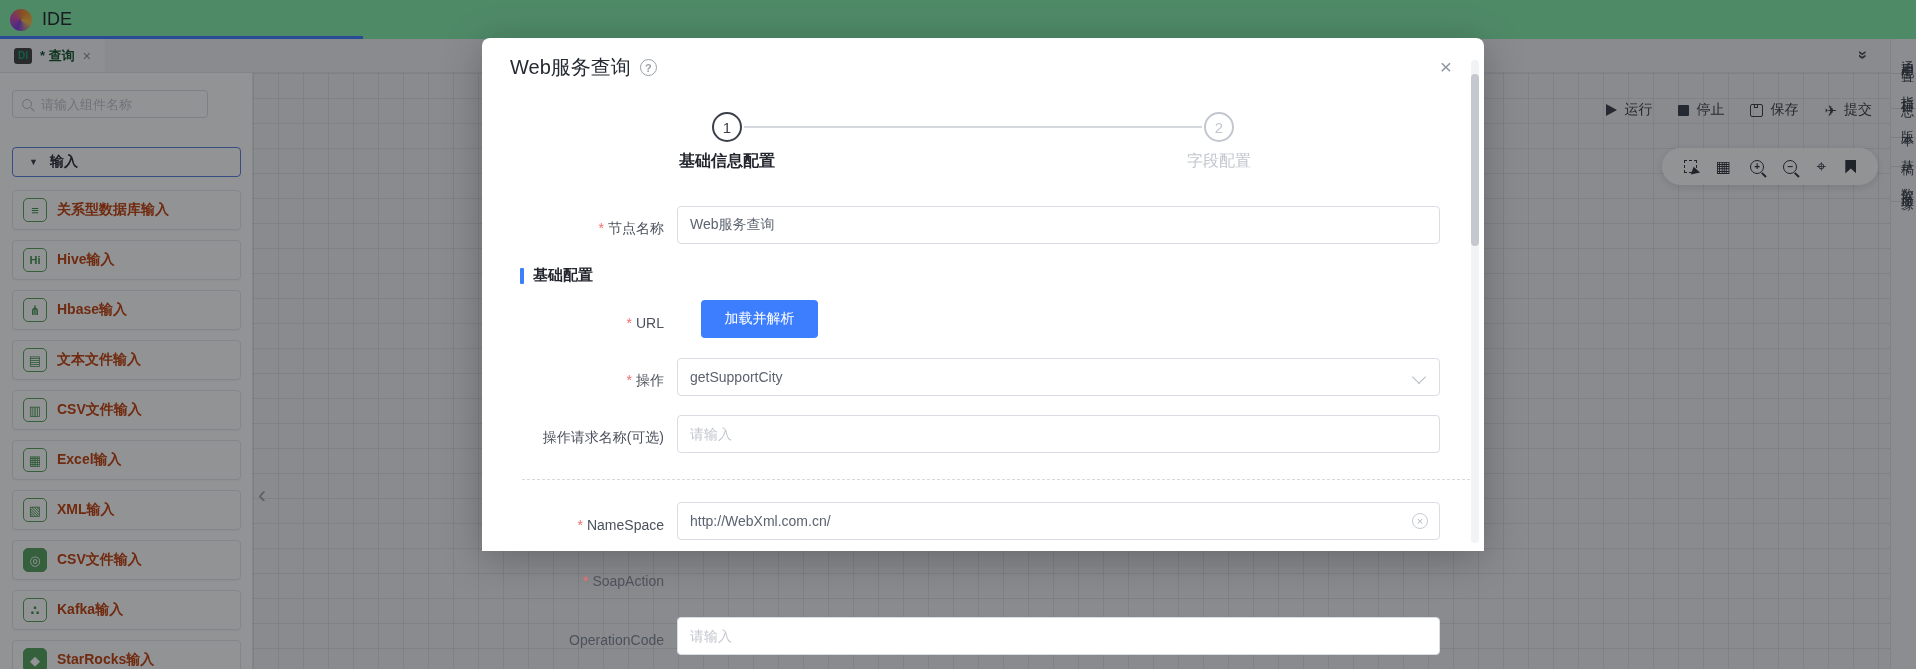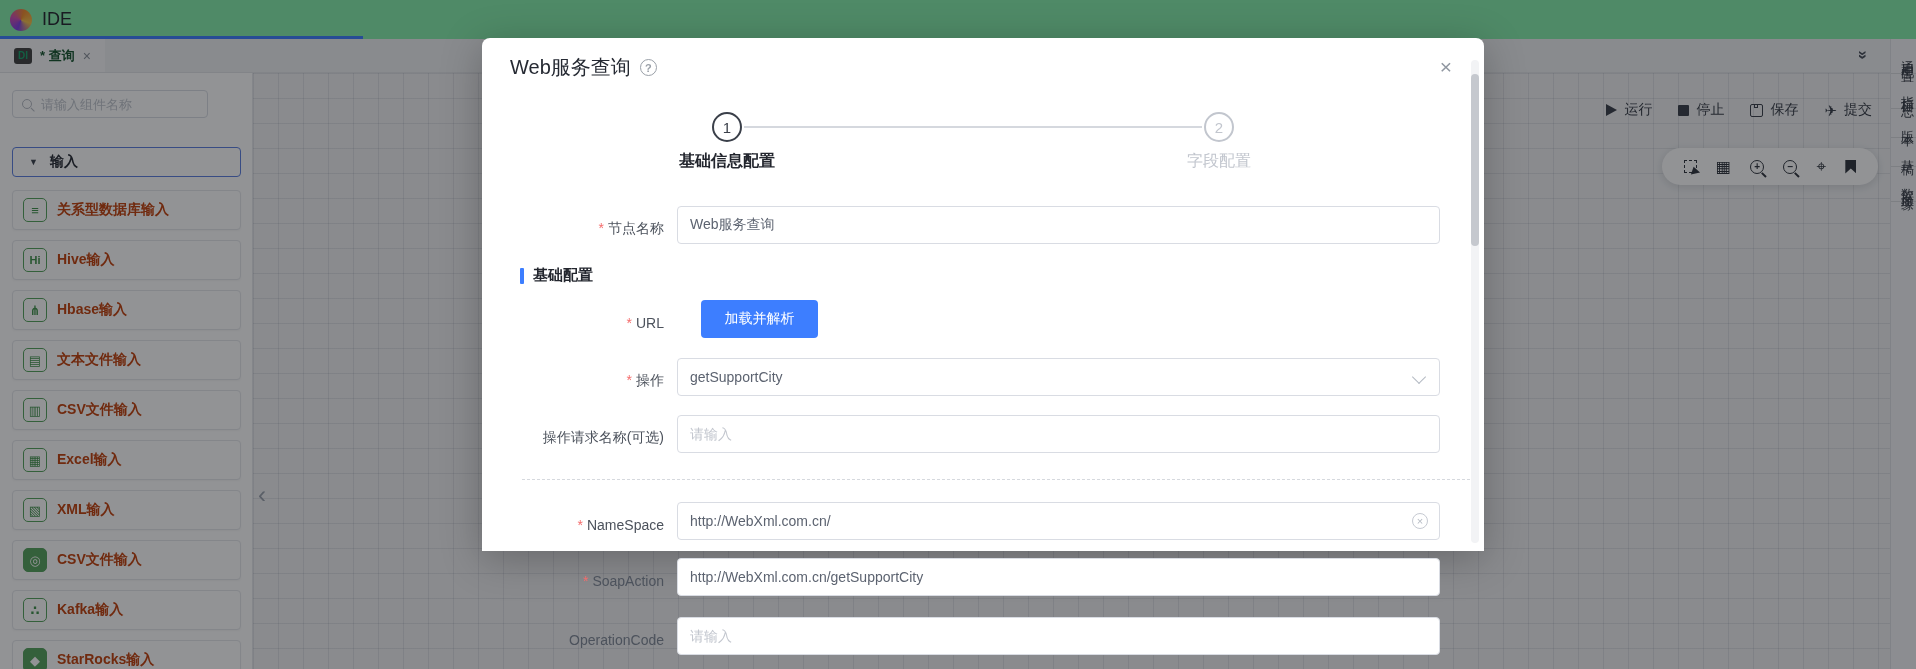--- a/index.html
+++ b/index.html
@@ -278,21 +278,20 @@
     <div class="frow" style="top:464px">
       <div class="flabel"><span class="req">*</span><span>NameSpace</span></div>
       <div class="selwrap">
         <input class="finput" value="http://WebXml.com.cn/" style="">
         <span class="clear-ic">×</span>
       </div>
     </div>
 
     <div class="frow" style="top:520px">
       <div class="flabel"><span class="req">*</span><span>SoapAction</span></div>
-      <input class="finput" value="http://WebXml.com.cn/getSupportCity" style="">
     </div>
 
     <div class="frow" style="top:579px">
       <div class="flabel"><span>OperationCode</span></div>
       <input class="finput" placeholder="请输入" style="">
     </div>
 
     <div class="mscroll">
       <div class="mthumb"></div>
     </div>

